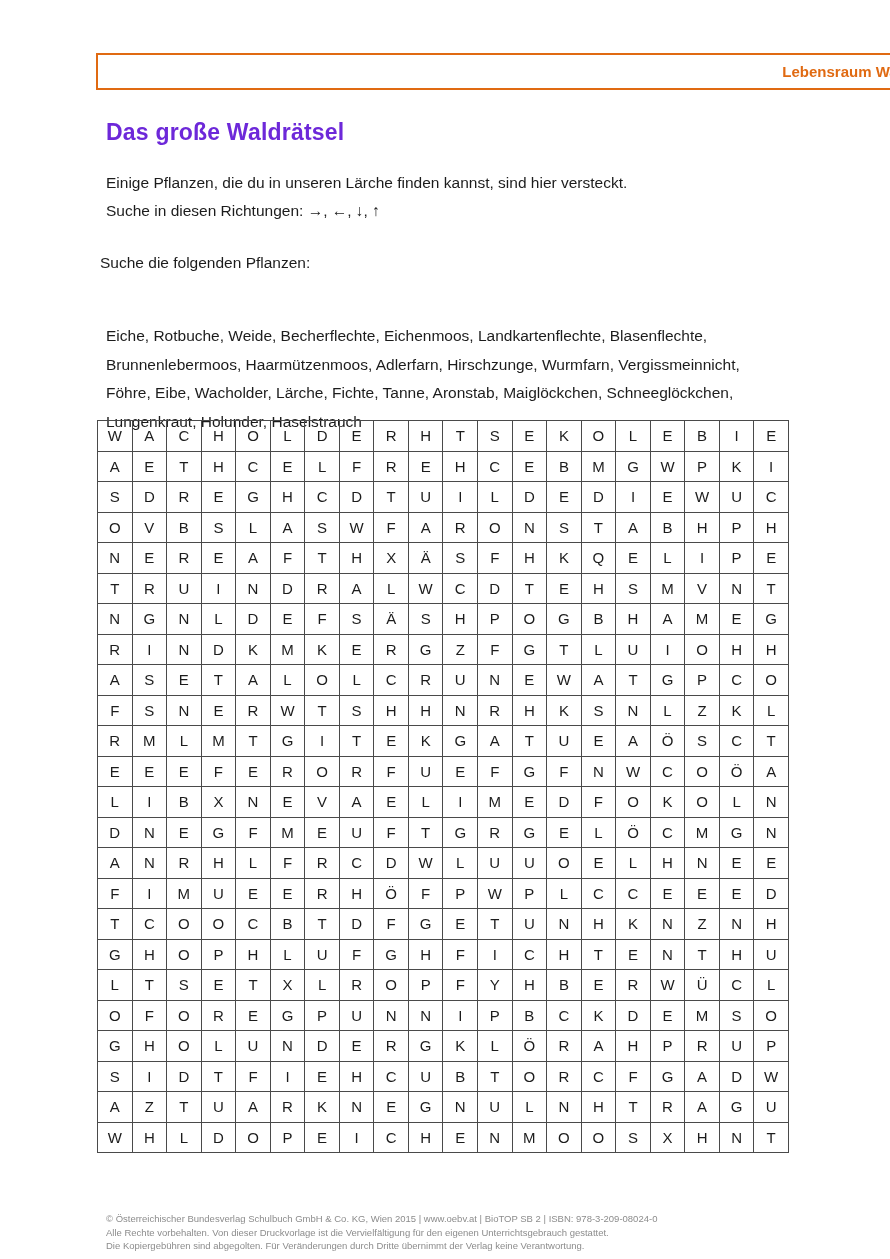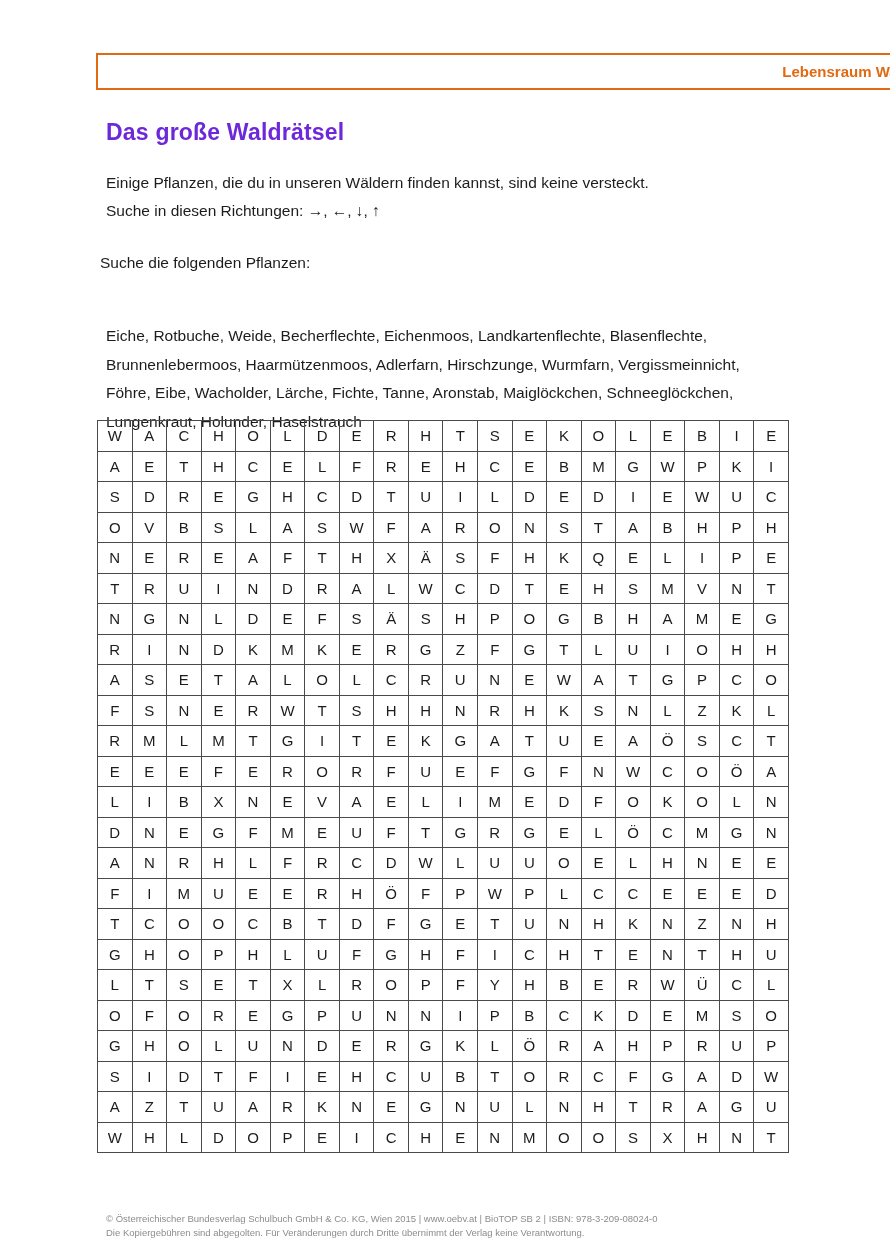--- a/index.html
+++ b/index.html
@@ -98,21 +98,21 @@
 
 <div class="page">
 
   <div class="header-band">
     <span class="tag">Lebensraum Wald</span>
   </div>
 
   <div class="doc-title">Das große Waldrätsel</div>
 
   <div class="intro">
-    <div>Einige Pflanzen, die du in unseren Wäldern finden kannst, sind keine versteckt.</div>
+    <div>Einige Pflanzen, die du in unseren Lärche finden kannst, sind hier versteckt.</div>
     <div>Suche in diesen Richtungen: →, ←, ↓, ↑</div>
   </div>
 
   <div class="search-prompt">Suche die folgenden Pflanzen:</div>
 
   <div class="plant-list">
     <div>Eiche, Rotbuche, Weide, Becherflechte, Eichenmoos, Landkartenflechte, Blasenflechte,</div>
     <div>Brunnenlebermoos, Haarmützenmoos, Adlerfarn, Hirschzunge, Wurmfarn, Vergissmeinnicht,</div>
     <div>Föhre, Eibe, Wacholder, Lärche, Fichte, Tanne, Aronstab, Maiglöckchen, Schneeglöckchen,</div>
     <div>Lungenkraut, Holunder, Haselstrauch</div>
@@ -646,16 +646,17 @@
           <td>X</td>
           <td>H</td>
           <td>N</td>
           <td>T</td>
         </tr>
       </tbody>
   </table>
 
   <div class="footer">
     <div>© Österreichischer Bundesverlag Schulbuch GmbH &amp; Co. KG, Wien 2015 | www.oebv.at | BioTOP SB 2 | ISBN: 978-3-209-08024-0</div>
+    <div>Alle Rechte vorbehalten. Von dieser Druckvorlage ist die Vervielfältigung für den eigenen Unterrichtsgebrauch gestattet.</div>
     <div>Die Kopiergebühren sind abgegolten. Für Veränderungen durch Dritte übernimmt der Verlag keine Verantwortung.</div>
   </div>
 
 </div>
 
 </body></html>

